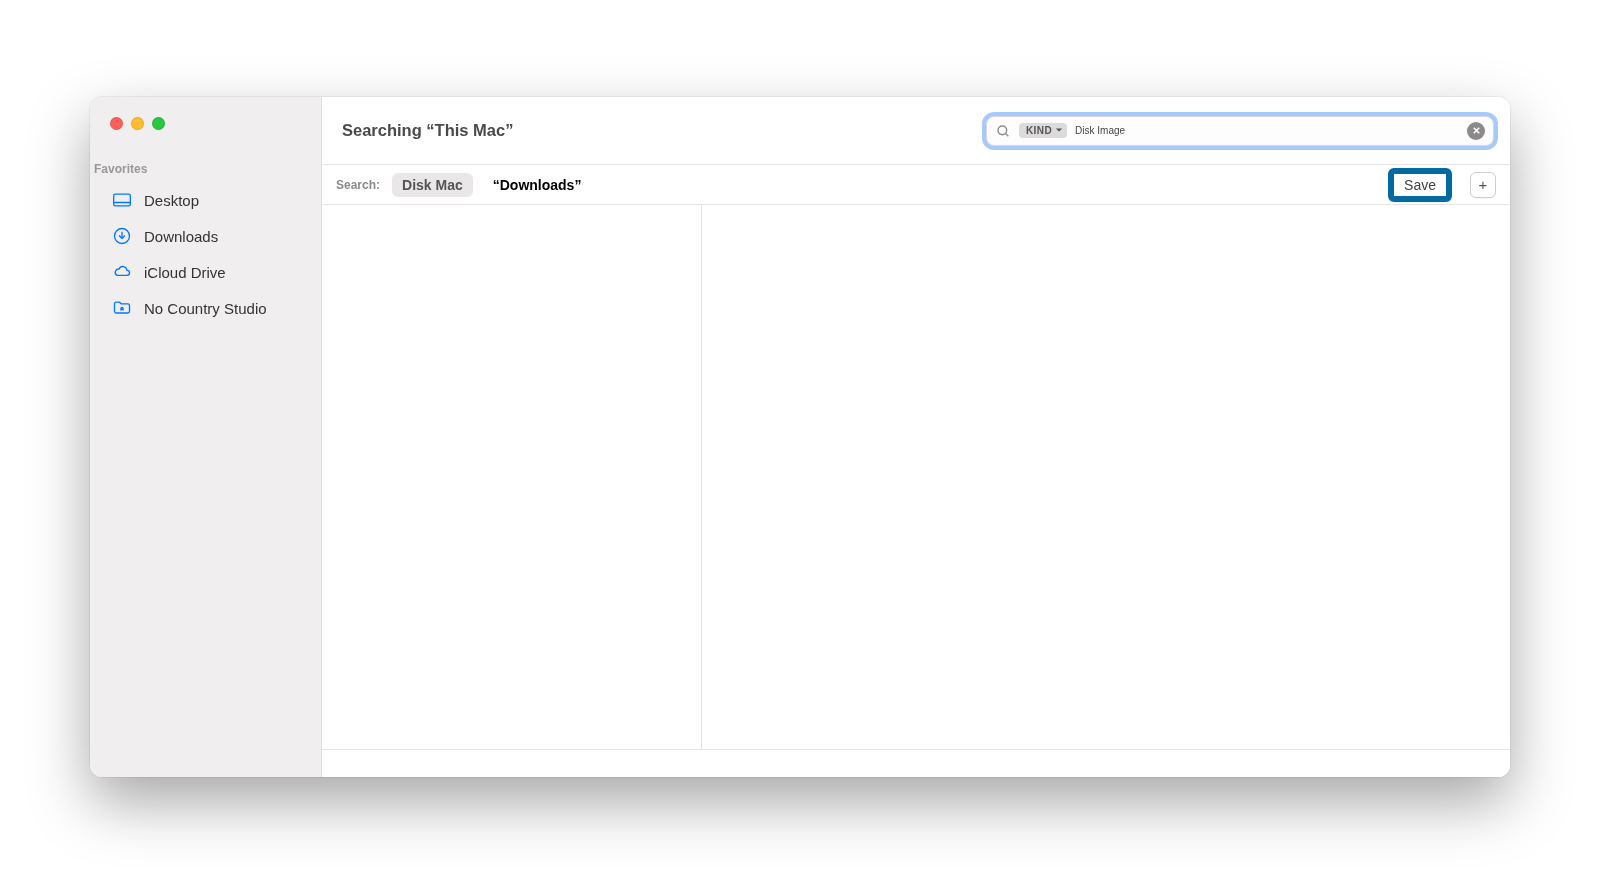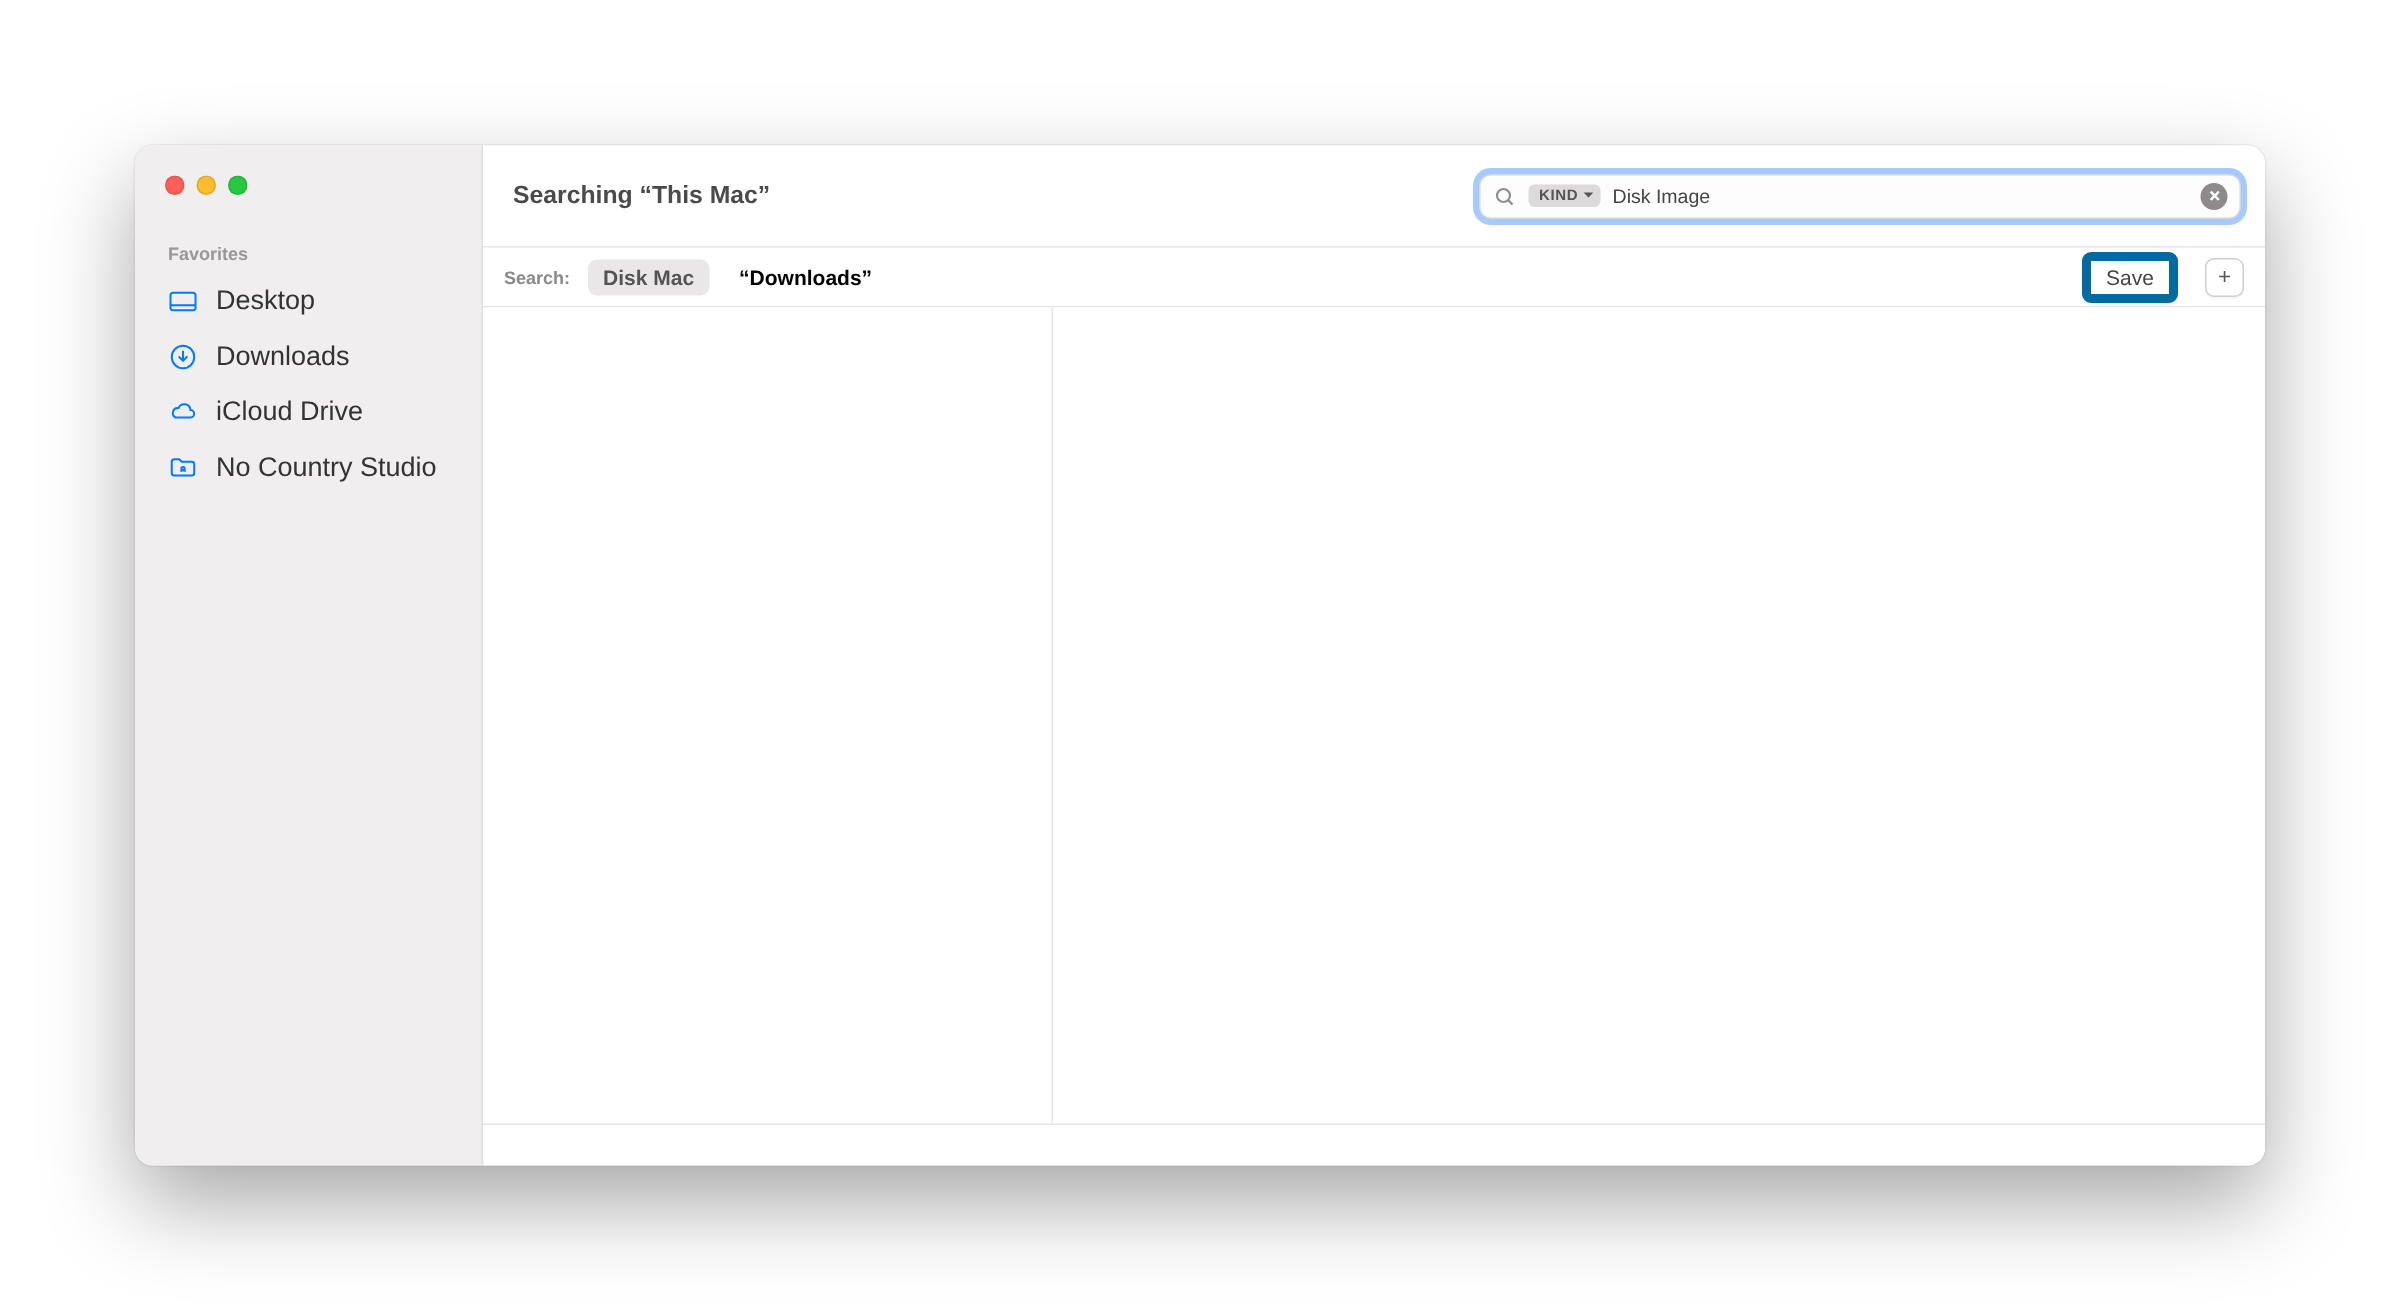--- a/index.html
+++ b/index.html
@@ -39,28 +39,28 @@
       width: 13px; height: 13px;
       border-radius: 50%;
     }
     .tl.red { background: #ff5f57; border: 0.5px solid rgba(0,0,0,0.1);}
     .tl.yellow { background: #febc2e; border: 0.5px solid rgba(0,0,0,0.1);}
     .tl.green { background: #28c840; border: 0.5px solid rgba(0,0,0,0.1);}
     .section-title {
       color: #9a9799;
       font-size: 12px;
       font-weight: 600;
-      padding: 4px 22px 6px;
+      padding: 4px 4px 6px;
     }
     .fav-item {
       display: flex;
       align-items: center;
       gap: 12px;
       padding: 8px 22px;
-      font-size: 18px;
+      font-size: 15px;
       color: #333;
       cursor: default;
     }
     .fav-icon {
       width: 20px; height: 20px;
       display: inline-flex;
       align-items: center;
       justify-content: center;
       color: #007aff;
       flex-shrink: 0;
@@ -115,21 +115,21 @@
       color: #555;
     }
     .token .chev {
       font-size: 8px;
       color: #555;
     }
     .search-input {
       border: none;
       outline: none;
       flex: 1;
-      font-size: 13px;
+      font-size: 10px;
       color: #444;
       background: transparent;
     }
     .clear-btn {
       width: 18px; height: 18px;
       border-radius: 50%;
       background: #8e8a8c;
       color: #fff;
       font-size: 12px;
       display: inline-flex;

